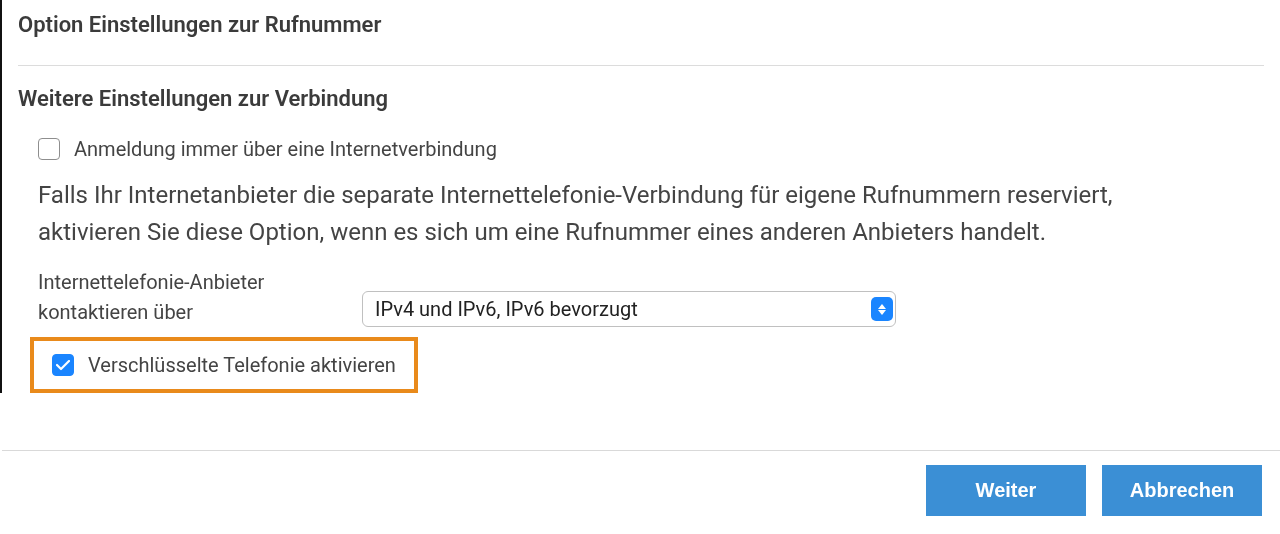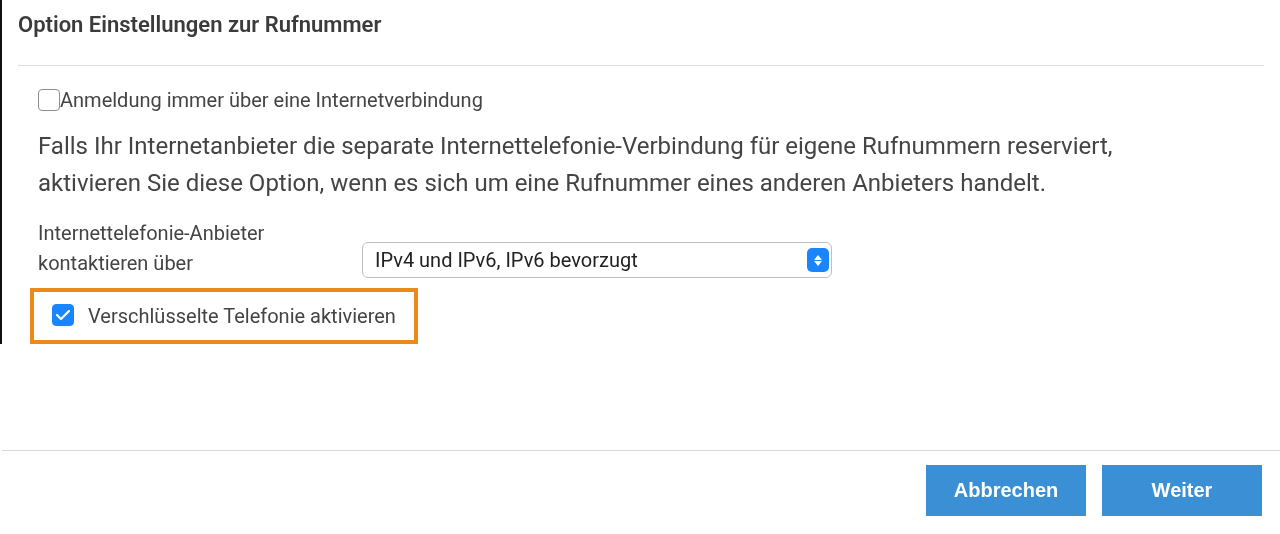--- a/index.html
+++ b/index.html
@@ -23,20 +23,21 @@
       padding: 12px 0;
     }
     .section-divider {
       border: none;
       border-top: 1px solid #dcdcdc;
       margin: 16px 0 8px 0;
     }
     .checkbox-row {
       display: flex;
       align-items: center;
+      gap: 14px;
       padding: 14px 0 10px 20px;
     }
     .checkbox-box {
       width: 22px;
       height: 22px;
       border: 1.5px solid #8e8e8e;
       border-radius: 4px;
       background: #fff;
       display: inline-flex;
       align-items: center;
@@ -68,21 +69,21 @@
       padding: 8px 20px 4px 20px;
     }
     .setting-label {
       font-size: 20px;
       color: #444;
       width: 300px;
       line-height: 1.5;
     }
     .select-wrap {
       position: relative;
-      width: 470px;
+      width: 534px;
       border-radius: 11px;
     }
     .select-display {
       width: 100%;
       border: 1px solid #c0c0c0;
       border-radius: 6px;
       padding: 5px 40px 5px 12px;
       font-size: 20px;
       color: #222;
       background: #fff;
@@ -109,20 +110,21 @@
     }
     .select-handle .chev {
       width: 0; height: 0;
       border-left: 4px solid transparent;
       border-right: 4px solid transparent;
     }
     .select-handle .chev.up   { border-bottom: 5px solid #fff; }
     .select-handle .chev.down { border-top: 5px solid #fff; }
     .highlight-box {
       display: inline-flex;
+      align-items: center;
       gap: 14px;
       border: 4px solid #e98a1b;
       padding: 12px 18px;
       margin: 6px 0 0 12px;
     }
     .footer {
       position: absolute;
       bottom: 0;
       left: 2px;
       right: 0;
@@ -147,20 +149,21 @@
     .btn.secondary { min-width: 160px; }
   </style>
 </head>
 <body>
 
 <div class="content">
   <h3 class="section-title">Option Einstellungen zur Rufnummer</h3>
 
   <hr class="section-divider">
 
+  <h3 class="section-title">Weitere Einstellungen zur Verbindung</h3>
 
   <div class="checkbox-row">
     <span class="checkbox-box">
       
     </span>
     <span class="checkbox-label">Anmeldung immer über eine Internetverbindung</span>
   </div>
 
   <p class="description">Falls Ihr Internetanbieter die separate Internettelefonie-Verbindung für eigene Rufnummern reserviert, aktivieren Sie diese Option, wenn es sich um eine Rufnummer eines anderen Anbieters handelt.</p>
 
@@ -181,15 +184,15 @@
     <span class="checkbox-box checked">
       <svg width="14" height="11" viewBox="0 0 14 11">
           <path d="M1 5 L5 9 L13 1" stroke="#fff" stroke-width="2.2" fill="none" stroke-linecap="round" stroke-linejoin="round"></path>
         </svg>
     </span>
     <span class="checkbox-label">Verschlüsselte Telefonie aktivieren</span>
   </div>
 </div>
 
 <div class="footer">
+  <button class="btn">Weiter</button>
   <button class="btn secondary">Abbrechen</button>
-  <button class="btn">Weiter</button>
 </div>
 
 </body></html>

